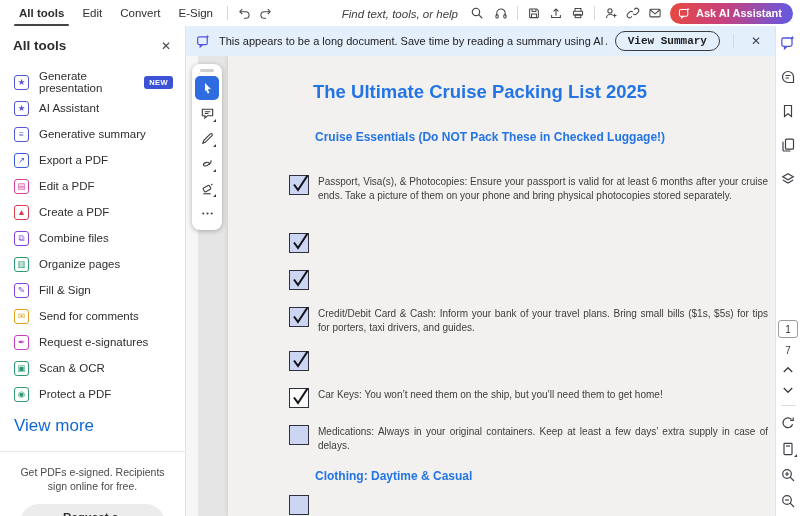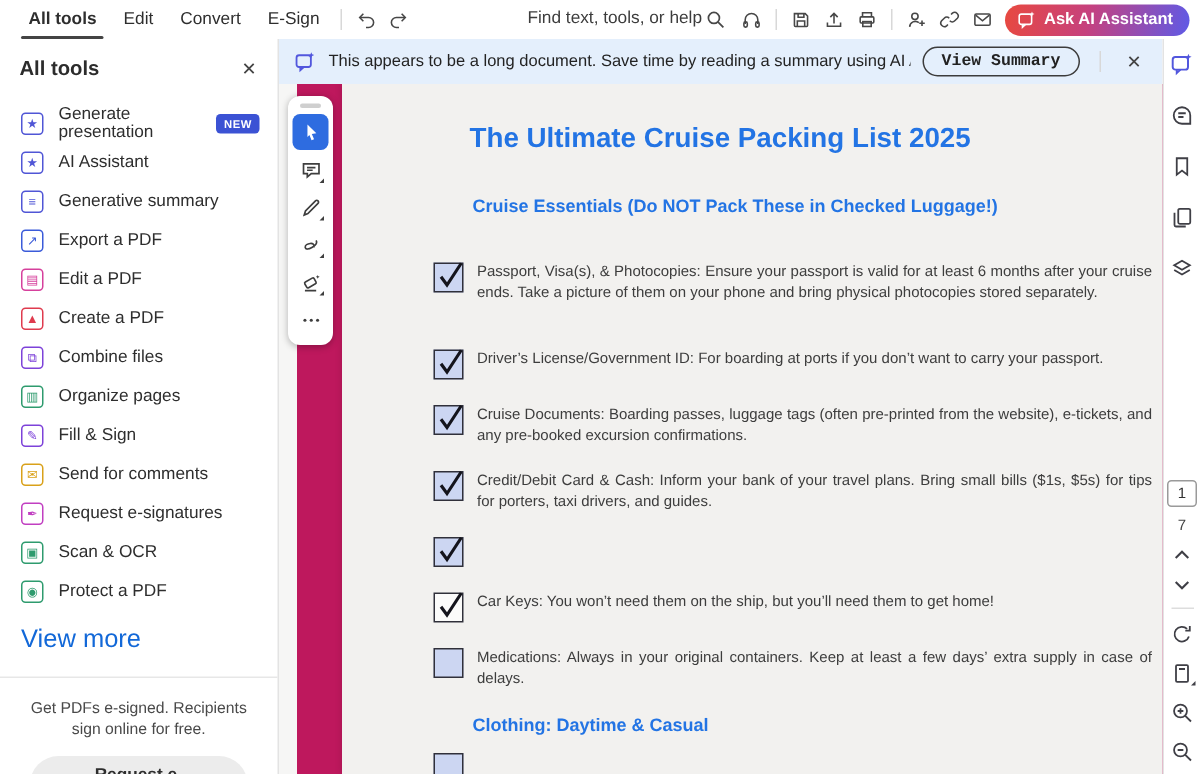--- a/index.html
+++ b/index.html
@@ -9,21 +9,21 @@
 
   
   .topbar { height:26px; flex:none; display:flex; align-items:center; padding:0 7px 0 10px; background:#fff; }
   .tabs { display:flex; height:100%; }
   .tab { position:relative; display:flex; align-items:center; padding:0 9px; font-size:11.5px; color:#2e2e2e; cursor:default; white-space:nowrap; }
   .tab.active { font-weight:bold; }
   .tab.active::after { content:""; position:absolute; left:4px; right:4px; bottom:0; height:2.5px; background:#444; border-radius:2px; }
   .vsep { width:1px; height:14px; background:#d8d8d8; margin:0 5px; flex:none; }
   .iconbtn { width:22px; height:22px; border:none; background:transparent; display:flex; align-items:center; justify-content:center; color:#474747; flex:none; }
   .iconbtn svg { width:14px; height:14px; }
-  .find { margin-left:auto; display:flex; align-items:flex-start; gap:2px; font-size:11.5px; color:#3c3c3c; padding:0 6px; white-space:nowrap; }
+  .find { margin-left:auto; display:flex; align-items:flex-end; gap:12px; font-size:11.5px; color:#3c3c3c; padding:0 6px; white-space:nowrap;font-style:italic; }
   .ai-btn { margin-left:4px; height:21px; border:none; border-radius:99px; padding:0 11px 0 8px; display:flex; align-items:center; gap:5px; color:#fff; font-size:11px; font-weight:bold; background:linear-gradient(100deg,#e8493f 0%,#c6417e 45%,#5f5ae6 100%); white-space:nowrap; }
   .ai-btn svg { width:13px; height:13px; }
 
   .shell { flex:1; display:flex; min-height:0; }
 
   
   .sidebar { width:186px; flex:none; background:#fff; border-right:1px solid #e3e3e3; display:flex; flex-direction:column; }
   .sb-head { display:flex; align-items:center; justify-content:space-between; padding:12px 14px 10px 13px; font-size:13.5px; font-weight:bold; }
   .sb-close { border:none; background:none; color:#444; font-size:12px; line-height:1; }
   .sb-list { display:flex; flex-direction:column; padding-top:6px; }
@@ -37,21 +37,21 @@
 
   
   .docmain { flex:1; min-width:0; display:flex; flex-direction:column; }
   .notif { height:30px; flex:none; background:#e4effc; display:flex; align-items:center; gap:8px; padding:0 10px; }
   .notif-icon { color:#5257dd; flex:none; display:flex; }
   .notif-icon svg { width:15px; height:15px; }
   .notif-text { font-size:11px; color:#232323; white-space:nowrap; overflow:hidden; }
   .notif-btn { margin-left:auto; flex:none; border:1.5px solid #3c3c3c; background:transparent; border-radius:99px; padding:3px 12px; font-size:11px; font-weight:bold; color:#222; white-space:nowrap;font-family:Liberation Mono, monospace; }
   .notif-close { border:none; background:none; color:#444; font-size:12px; flex:none; padding:0 4px; }
 
-  .viewport { flex:1; position:relative; background:#be185d; overflow:hidden; }
+  .viewport { flex:1; position:relative; background:#e5e5e5; overflow:hidden; }
   .edge-strip { position:absolute; left:0; top:0; bottom:0; width:12px; background:#f6f6f5; }
   .page { position:absolute; left:42px; top:0; bottom:0; width:742px; background:#f2f1ef; box-shadow:0 0 5px rgba(0,0,0,.14); }
   .doc-title { margin:24px 0 0 85px; font-size:18.5px; line-height:24px; font-weight:bold; color:#2374e4; }
   .doc-h2 { font-size:12px; line-height:15px; font-weight:bold; color:#2374e4; }
   .s1 { margin:26px 0 0 87px; }
   .s2 { margin:9px 0 0 87px; }
   .rows { margin:30px 0 0 61px; }
   .ci { display:flex; gap:9px; margin-bottom:17px; min-height:20px; }
   .ci:first-child { min-height:41px; }
   .cb { position:relative; width:20px; height:20px; flex:none; border:1.5px solid #30303a; background:#ccd6f2; }
@@ -298,30 +298,28 @@
                 </span>
                 <span class="ci-text">Passport, Visa(s), &amp; Photocopies: Ensure your passport is valid for at least 6 months after your cruise ends. Take a picture of them on your phone and bring physical photocopies stored separately.</span>
               </div>
 
               <div class="ci">
                 <span class="cb v-blue">
                   <svg viewBox="0 0 20 20" fill="none">
                     <path d="M4 10.5 L8 16 L17.5 1.5" stroke="#14141c" stroke-width="2.1"></path>
                   </svg>
                 </span>
-                <span class="ci-text">Driver’s License/Government ID: For boarding at ports if you don’t want to carry your passport.</span>
-              </div>
-
-              <div class="ci">
-                <span class="cb v-blue">
-                  <svg viewBox="0 0 20 20" fill="none">
-                    <path d="M4 10.5 L8 16 L17.5 1.5" stroke="#14141c" stroke-width="2.1"></path>
-                  </svg>
-                </span>
-                <span class="ci-text">Cruise Documents: Boarding passes, luggage tags (often pre-printed from the website), e-tickets, and any pre-booked excursion confirmations.</span>
+              </div>
+
+              <div class="ci">
+                <span class="cb v-blue">
+                  <svg viewBox="0 0 20 20" fill="none">
+                    <path d="M4 10.5 L8 16 L17.5 1.5" stroke="#14141c" stroke-width="2.1"></path>
+                  </svg>
+                </span>
               </div>
 
               <div class="ci">
                 <span class="cb v-blue">
                   <svg viewBox="0 0 20 20" fill="none">
                     <path d="M4 10.5 L8 16 L17.5 1.5" stroke="#14141c" stroke-width="2.1"></path>
                   </svg>
                 </span>
                 <span class="ci-text">Credit/Debit Card &amp; Cash: Inform your bank of your travel plans. Bring small bills ($1s, $5s) for tips for porters, taxi drivers, and guides.</span>
               </div>

